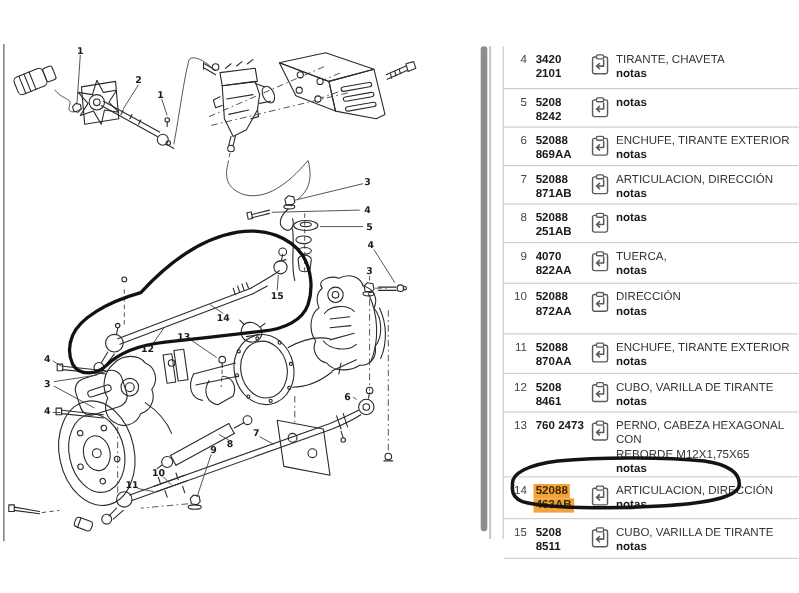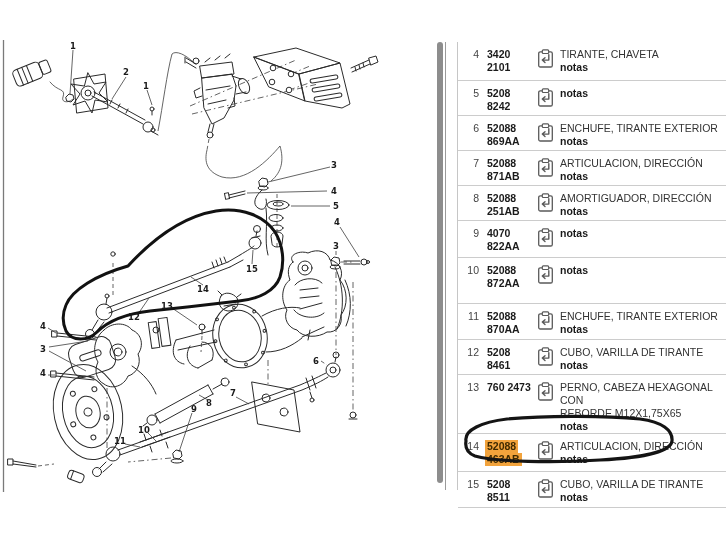--- a/index.html
+++ b/index.html
@@ -436,58 +436,59 @@
         <div><span class="part-line">251AB</span></div>
       </a>
     <span class="c-icon">
       <svg width="17" height="20" viewBox="0 0 17 20" fill="none">
         <rect x="1.7" y="2.8" width="13.6" height="15.2" rx="1.6" stroke="#5a5a5a" stroke-width="1.3"></rect>
         <rect x="5.3" y="0.9" width="6.4" height="3.6" rx="1" fill="#ffffff" stroke="#5a5a5a" stroke-width="1.2"></rect>
         <path d="M11.8,5.6 L11.8,11.1 L5.6,11.1 M8,8.7 L5.3,11.1 L8,13.5" stroke="#5a5a5a" stroke-width="1.4" stroke-linecap="round" stroke-linejoin="round"></path>
       </svg>
     </span>
     <div class="c-desc">
-      <div class="desc-lines">
-          <div>AMORTIGUADOR, DIRECCIÓN</div>
-        </div>
       <a class="notas">notas</a>
     </div>
   </div>
     <div class="row" style="min-height: 37px;">
     <div class="c-num">9</div>
     <a class="c-part">
         <div><span class="part-line">4070</span></div>
         <div><span class="part-line">822AA</span></div>
       </a>
     <span class="c-icon">
       <svg width="17" height="20" viewBox="0 0 17 20" fill="none">
         <rect x="1.7" y="2.8" width="13.6" height="15.2" rx="1.6" stroke="#5a5a5a" stroke-width="1.3"></rect>
         <rect x="5.3" y="0.9" width="6.4" height="3.6" rx="1" fill="#ffffff" stroke="#5a5a5a" stroke-width="1.2"></rect>
         <path d="M11.8,5.6 L11.8,11.1 L5.6,11.1 M8,8.7 L5.3,11.1 L8,13.5" stroke="#5a5a5a" stroke-width="1.4" stroke-linecap="round" stroke-linejoin="round"></path>
       </svg>
     </span>
     <div class="c-desc">
+      <div class="desc-lines">
+          <div>TUERCA,</div>
+        </div>
       <a class="notas">notas</a>
     </div>
   </div>
     <div class="row" style="min-height: 46px;">
     <div class="c-num">10</div>
     <a class="c-part">
         <div><span class="part-line">52088</span></div>
         <div><span class="part-line">872AA</span></div>
       </a>
     <span class="c-icon">
       <svg width="17" height="20" viewBox="0 0 17 20" fill="none">
         <rect x="1.7" y="2.8" width="13.6" height="15.2" rx="1.6" stroke="#5a5a5a" stroke-width="1.3"></rect>
         <rect x="5.3" y="0.9" width="6.4" height="3.6" rx="1" fill="#ffffff" stroke="#5a5a5a" stroke-width="1.2"></rect>
         <path d="M11.8,5.6 L11.8,11.1 L5.6,11.1 M8,8.7 L5.3,11.1 L8,13.5" stroke="#5a5a5a" stroke-width="1.4" stroke-linecap="round" stroke-linejoin="round"></path>
       </svg>
     </span>
     <div class="c-desc">
       <div class="desc-lines">
+          <div>DIRECCIÓN</div>
         </div>
       <a class="notas">notas</a>
     </div>
   </div>
     <div class="row" style="min-height: 36px;">
     <div class="c-num">11</div>
     <a class="c-part">
         <div><span class="part-line">52088</span></div>
         <div><span class="part-line">870AA</span></div>
       </a>

